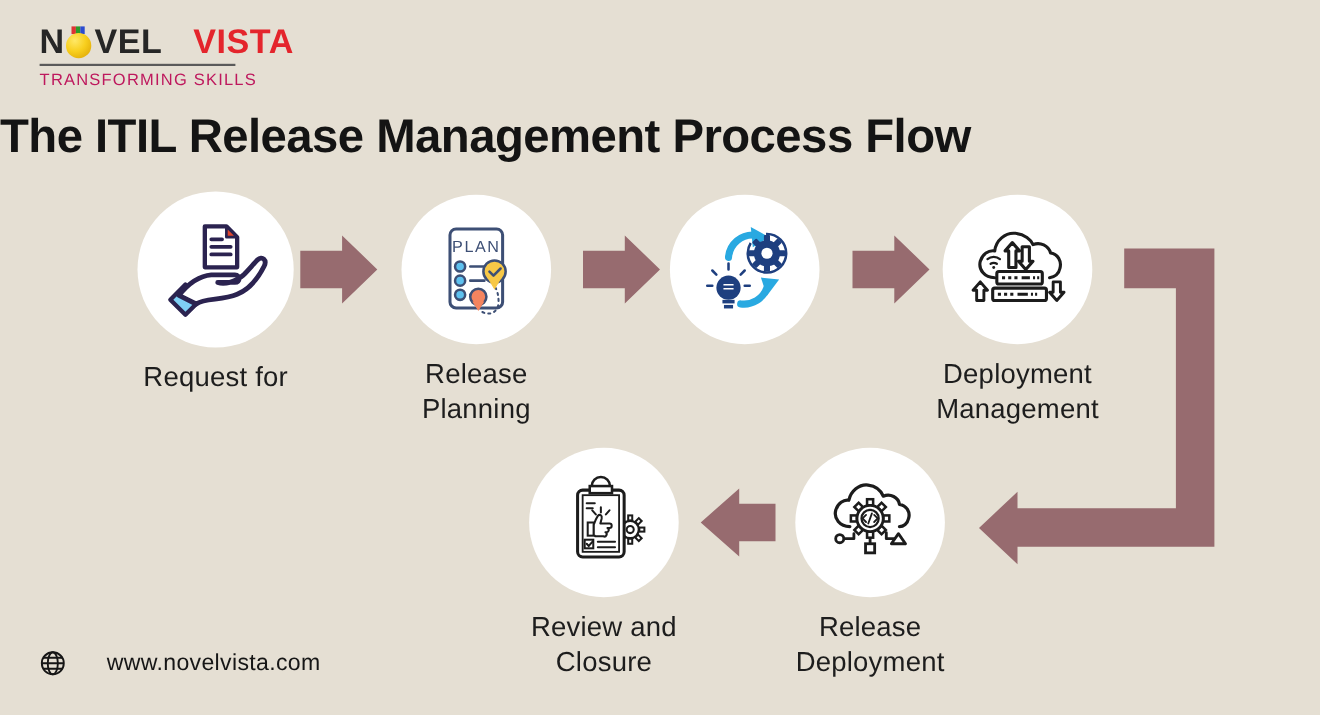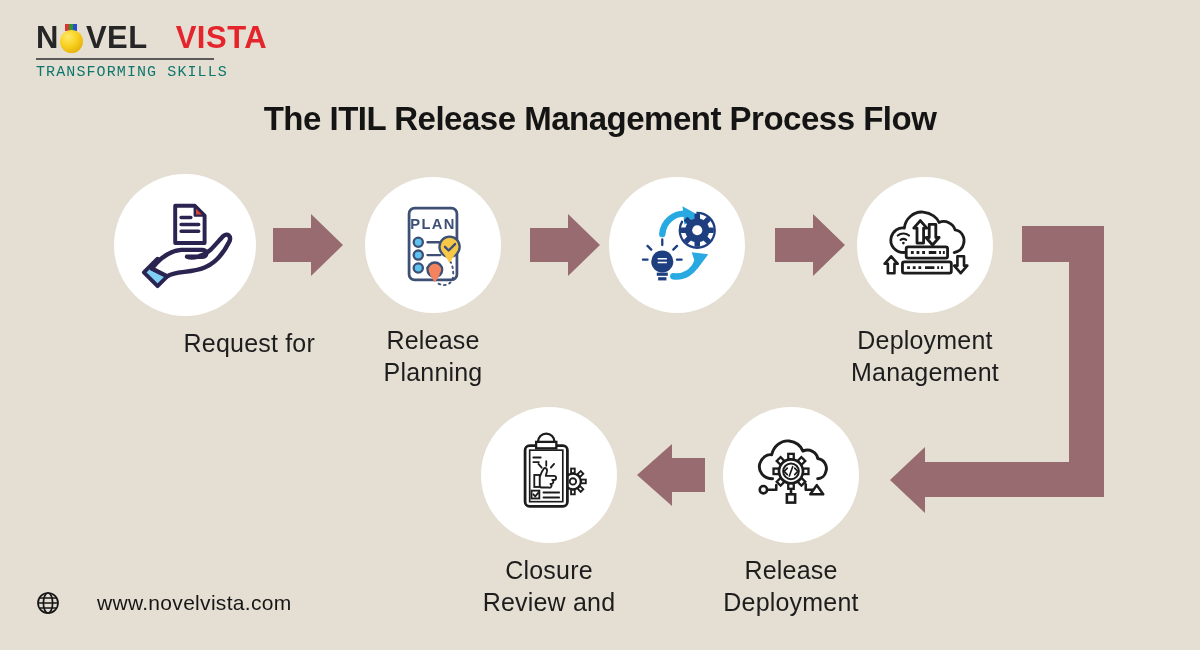--- a/index.html
+++ b/index.html
@@ -10,35 +10,35 @@
   .logo { position:absolute; left:36px; top:22px; }
   .logo-row { display:flex; align-items:center; font-weight:700; font-size:31px; letter-spacing:.5px; line-height:1; }
   .logo-dark { color:#262626; }
   .logo-red  { color:#e4252c;margin-left:28px; }
   .medal { position:relative; width:25px; height:25px; margin:0 1px; top:2px; }
   .medal-ball { position:absolute; left:0; top:3px; width:23px; height:23px; border-radius:50%;
     background:radial-gradient(circle at 35% 30%, #ffe867 0%, #f8cf1e 45%, #d89e00 100%); }
   .medal-ribbon { position:absolute; left:5px; top:-3px; display:flex; }
   .medal-ribbon i { display:block; width:4px; height:7px; }
   .logo-line { height:2px; background:#5a5a5a; margin:5px 0 4px 0; width:178px; }
-  .logo-tagline { font-size:15px; letter-spacing:1.1px; color:#0f766e; font-weight:400;font-family:Liberation Mono, monospace; }
-
-  
-  .title { position:absolute; left:0; right:0; top:100px; text-align:center;
-    font-size:33px; font-weight:700; color:#141414; letter-spacing:-.5px; }
+  .logo-tagline { font-size:15px; letter-spacing:1.1px; color:#be185d; font-weight:400; }
+
+  
+  .title { position:absolute; left:0; right:0; top:100px; 
+    font-size:43px; font-weight:700; color:#141414; letter-spacing:-.5px; }
 
   
   .step { position:absolute; width:260px; text-align:center; }
-  .circle { border-radius:50%; background:#ffffff; margin:0 auto; display:flex; align-items:center; justify-content:center;font-weight:bold; }
+  .circle { border-radius:50%; background:#ffffff; margin:0 auto; display:flex; align-items:center; justify-content:center; }
   .c-top { width:136px; height:136px; }
   .c-big { width:142px; height:142px; }
   .label { margin-top:11px; font-size:25px; font-weight:500; color:#1d1d1d; line-height:1.28; letter-spacing:.2px; }
   .label span { display:block; }
 
-  .s1 { left:55px;  top:174px;text-align:right; }
+  .s1 { left:66px;  top:174px; }
   .s2 { left:303px; top:177px; }
   .s3 { left:547px; top:177px; }
   .s4 { left:795px; top:177px; }
   .s5 { left:419px; top:407px; }
   .s6 { left:661px; top:407px; }
 
   
   .arrows { position:absolute; left:0; top:0; width:1200px; height:650px; }
 
   
@@ -195,22 +195,22 @@
       <path d="M33,31 h8 M33,36 h6" stroke="#1c1c1c" stroke-width="2" stroke-linecap="round"></path>
       <path d="M47,40 v-5 M42,42 l-3.5,-4 M52,42 l3.5,-4" stroke="#1c1c1c" stroke-width="2" stroke-linecap="round"></path>
       <rect x="34" y="50" width="6" height="13" fill="none" stroke="#1c1c1c" stroke-width="2"></rect>
       <path d="M40,62 v-10 c1.5,-4 3,-7 4,-8.5 c1.8,-2.2 4.5,-0.5 3.8,2.5 l-1.3,5 h9 a2.2,2.2 0 0 1 0,4.4 h-2 a2.2,2.2 0 0 1 -1,4.2 h-1 a2.2,2.2 0 0 1 -2,4 h-8 z" fill="#ffffff" stroke="#1c1c1c" stroke-width="2" stroke-linejoin="round"></path>
       <rect x="31" y="67" width="8.5" height="8.5" fill="none" stroke="#1c1c1c" stroke-width="2"></rect>
       <path d="M33,71 l2,2.2 l4,-4.5" fill="none" stroke="#1c1c1c" stroke-width="2" stroke-linecap="round"></path>
       <path d="M44,69 h17 M44,74.5 h17" stroke="#1c1c1c" stroke-width="2" stroke-linecap="round"></path>
     </svg>
   </div>
   <div class="label">
+    <span>Review and</span>
     <span>Closure</span>
-    <span>Review and</span>
   </div>
 </div>
 
 <div class="step s6">
   <div class="circle c-top">
     <svg width="92" height="92" viewBox="0 0 100 100">
       <path d="M30,54 C20,54 14,46 16,38 C18,31 24,27 29,28 C31,19 39,12 48,13 C56,14 61,19 63,24 C70,21 78,25 79,32 C86,33 90,40 88,46 C87,51 83,54 79,54" fill="none" stroke="#1c1c1c" stroke-width="3.2" stroke-linecap="round" stroke-linejoin="round"></path>
       <path d="M50,63 v8 M34,66 v-5 M24,66 h10 M66,60 v6 M66,66 h10" fill="none" stroke="#1c1c1c" stroke-width="2.8" stroke-linecap="round"></path>
       <circle cx="20" cy="66" r="4" fill="#ffffff" stroke="#1c1c1c" stroke-width="2.8"></circle>
       <rect x="45.5" y="71" width="9" height="9" fill="#ffffff" stroke="#1c1c1c" stroke-width="2.8"></rect>

